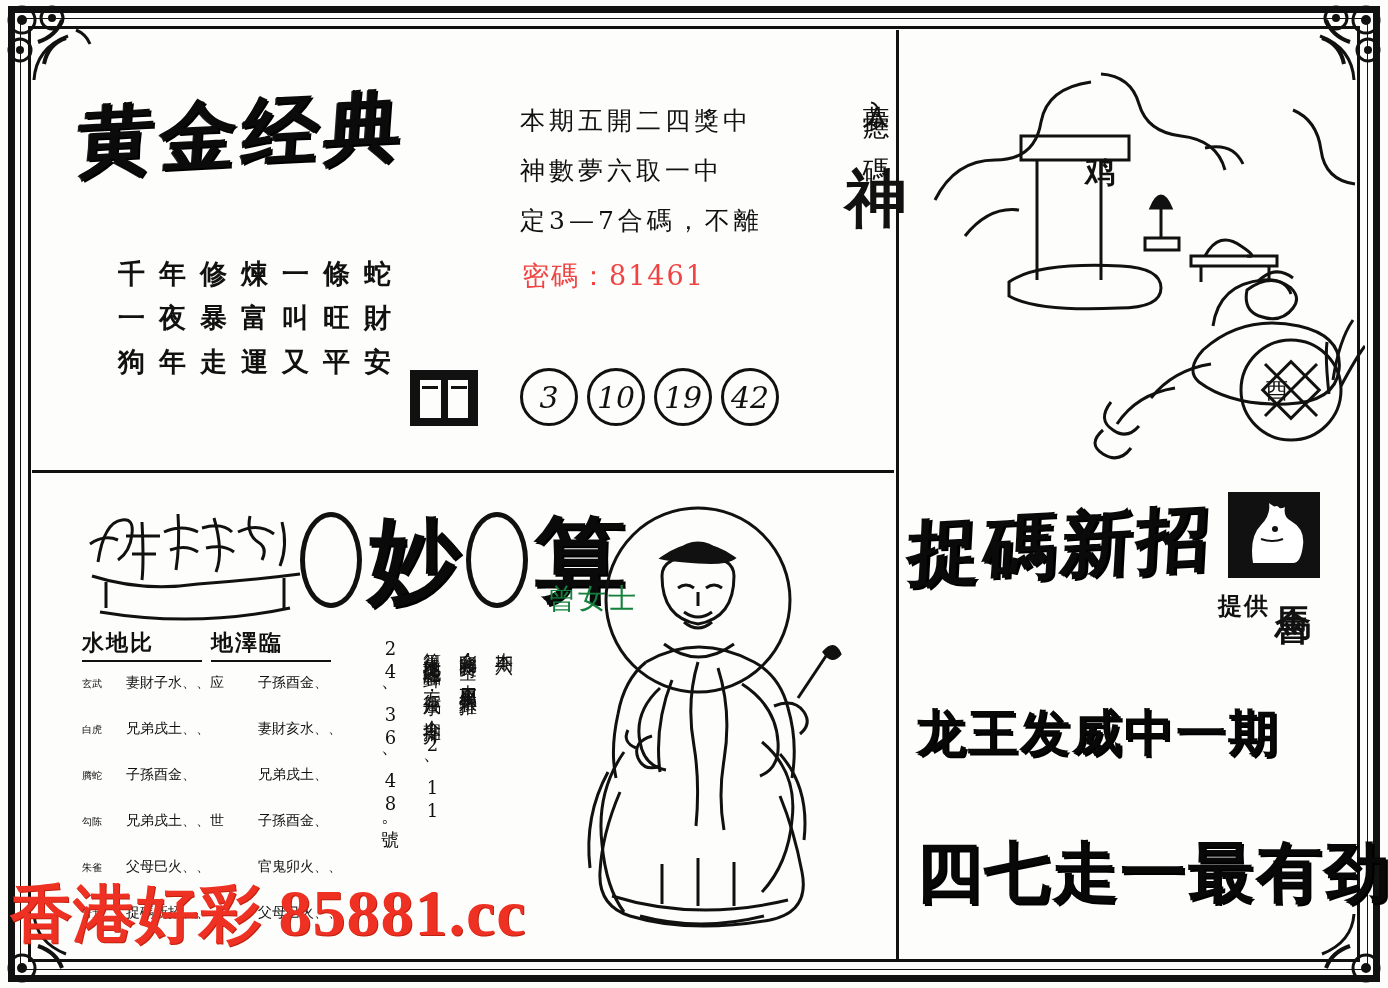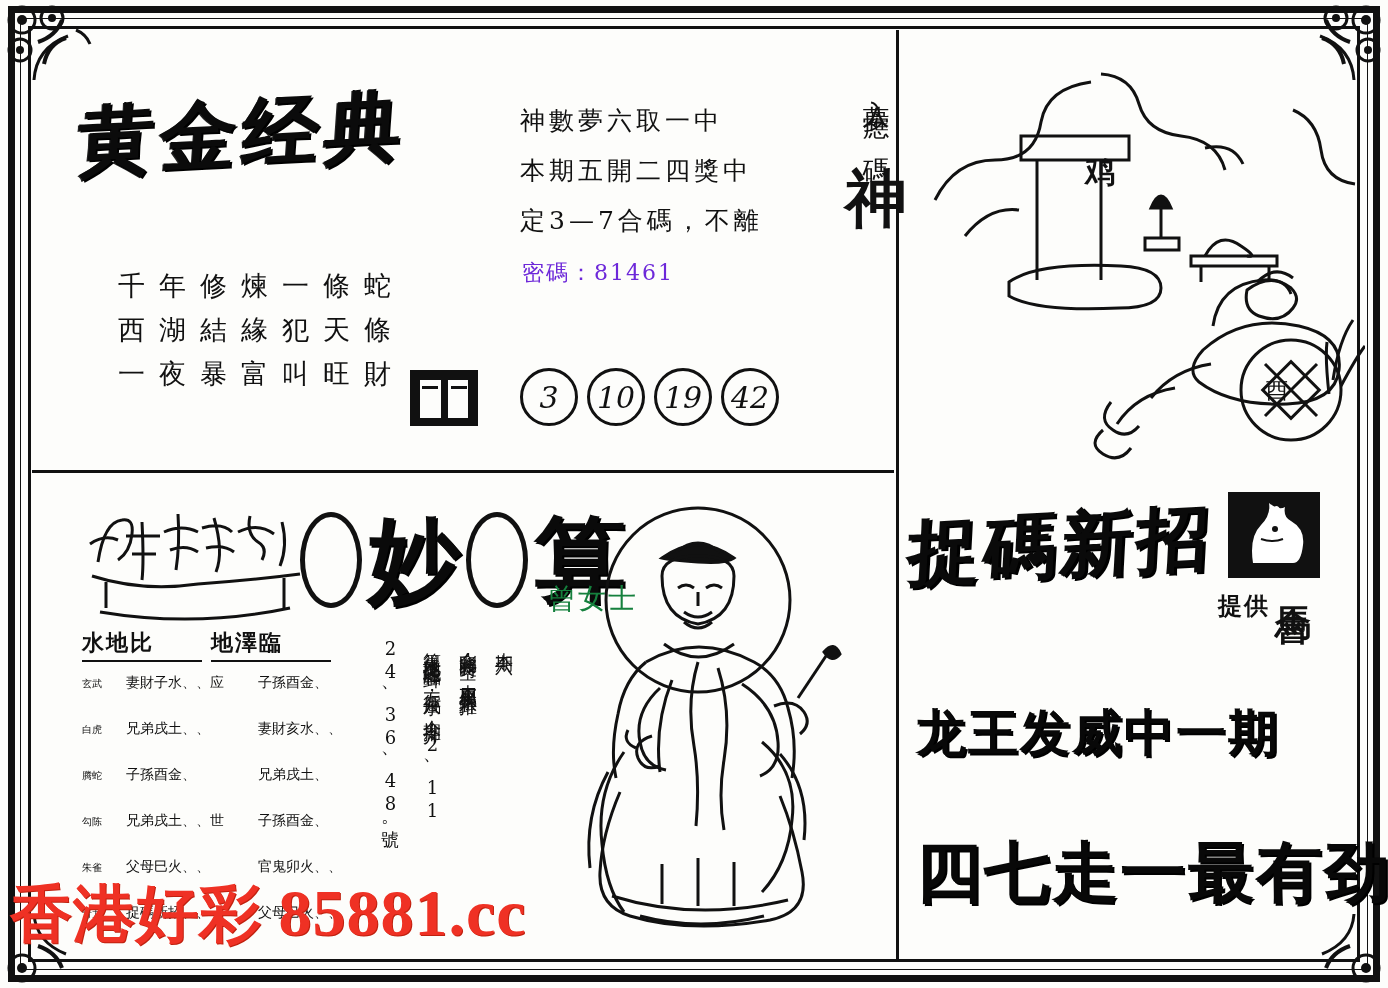--- a/index.html
+++ b/index.html
@@ -80,22 +80,23 @@
     letter-spacing: 6px;
     color: #0b0b0b;
     transform: skewX(-7deg) rotate(-3deg);
     text-shadow: 2px 2px 0 #000, -1px 1px 0 #222;
     white-space: nowrap;
   }
 
   
   .poem {
     position: absolute;
-    left: 118px; top: 264px;
+    left: 118px; top: 252px;
     width: 300px;
+    font-weight: bold;
   }
   .poem-line {
     font-family: "DejaVu Serif", serif;
     font-size: 27px;
     letter-spacing: 14px;
     line-height: 44px;
     color: #111;
     white-space: nowrap;
   }
 
@@ -117,23 +118,23 @@
     font-size: 25px;
     letter-spacing: 4px;
     line-height: 50px;
     color: #111;
     white-space: nowrap;
   }
   .code-line {
     position: absolute;
     left: 522px; top: 258px;
     font-family: "DejaVu Serif", serif;
-    font-size: 22px;
+    font-size: 27px;
     letter-spacing: 2px;
-    color: #6d28d9;
+    color: #ef4444;
     white-space: nowrap;
   }
 
   
   .nums {
     position: absolute;
     left: 520px; top: 368px;
     display: flex;
     gap: 9px;
   }
@@ -412,39 +413,39 @@
     </svg>
   </div>
 
   <div class="vdiv"></div>
   <div class="hdiv"></div>
 
   <div class="main-title">黄金经典</div>
 
   <div class="poem">
     <div class="poem-line">千年修煉一條蛇</div>
-    <div class="poem-line">西湖結緣犯天條</div>
     <div class="poem-line">一夜暴富叫旺財</div>
+    <div class="poem-line">狗年走運又平安</div>
   </div>
 
   <div class="book-icon">
     <svg width="72" height="68" viewBox="0 0 72 68">
       <rect x="2" y="4" width="68" height="10" fill="#111"></rect>
       <rect x="2" y="4" width="10" height="56" fill="#111"></rect>
       <rect x="60" y="4" width="10" height="56" fill="#111"></rect>
       <rect x="33" y="4" width="7" height="56" fill="#111"></rect>
       <rect x="2" y="52" width="68" height="8" fill="#111"></rect>
       <rect x="14" y="20" width="16" height="3" fill="#111"></rect>
       <rect x="43" y="20" width="16" height="3" fill="#111"></rect>
     </svg>
   </div>
 
   <div class="verse">
+    <div class="verse-line">本期五開二四獎中</div>
     <div class="verse-line">神數夢六取一中</div>
-    <div class="verse-line">本期五開二四獎中</div>
     <div class="verse-line">定3—7合碼，不離</div>
   </div>
   <div class="code-line">
     <span>密碼：</span><span>81461</span>
   </div>
 
   <div class="nums">
     <div class="num-circle">3</div>
     <div class="num-circle">10</div>
     <div class="num-circle">19</div>

